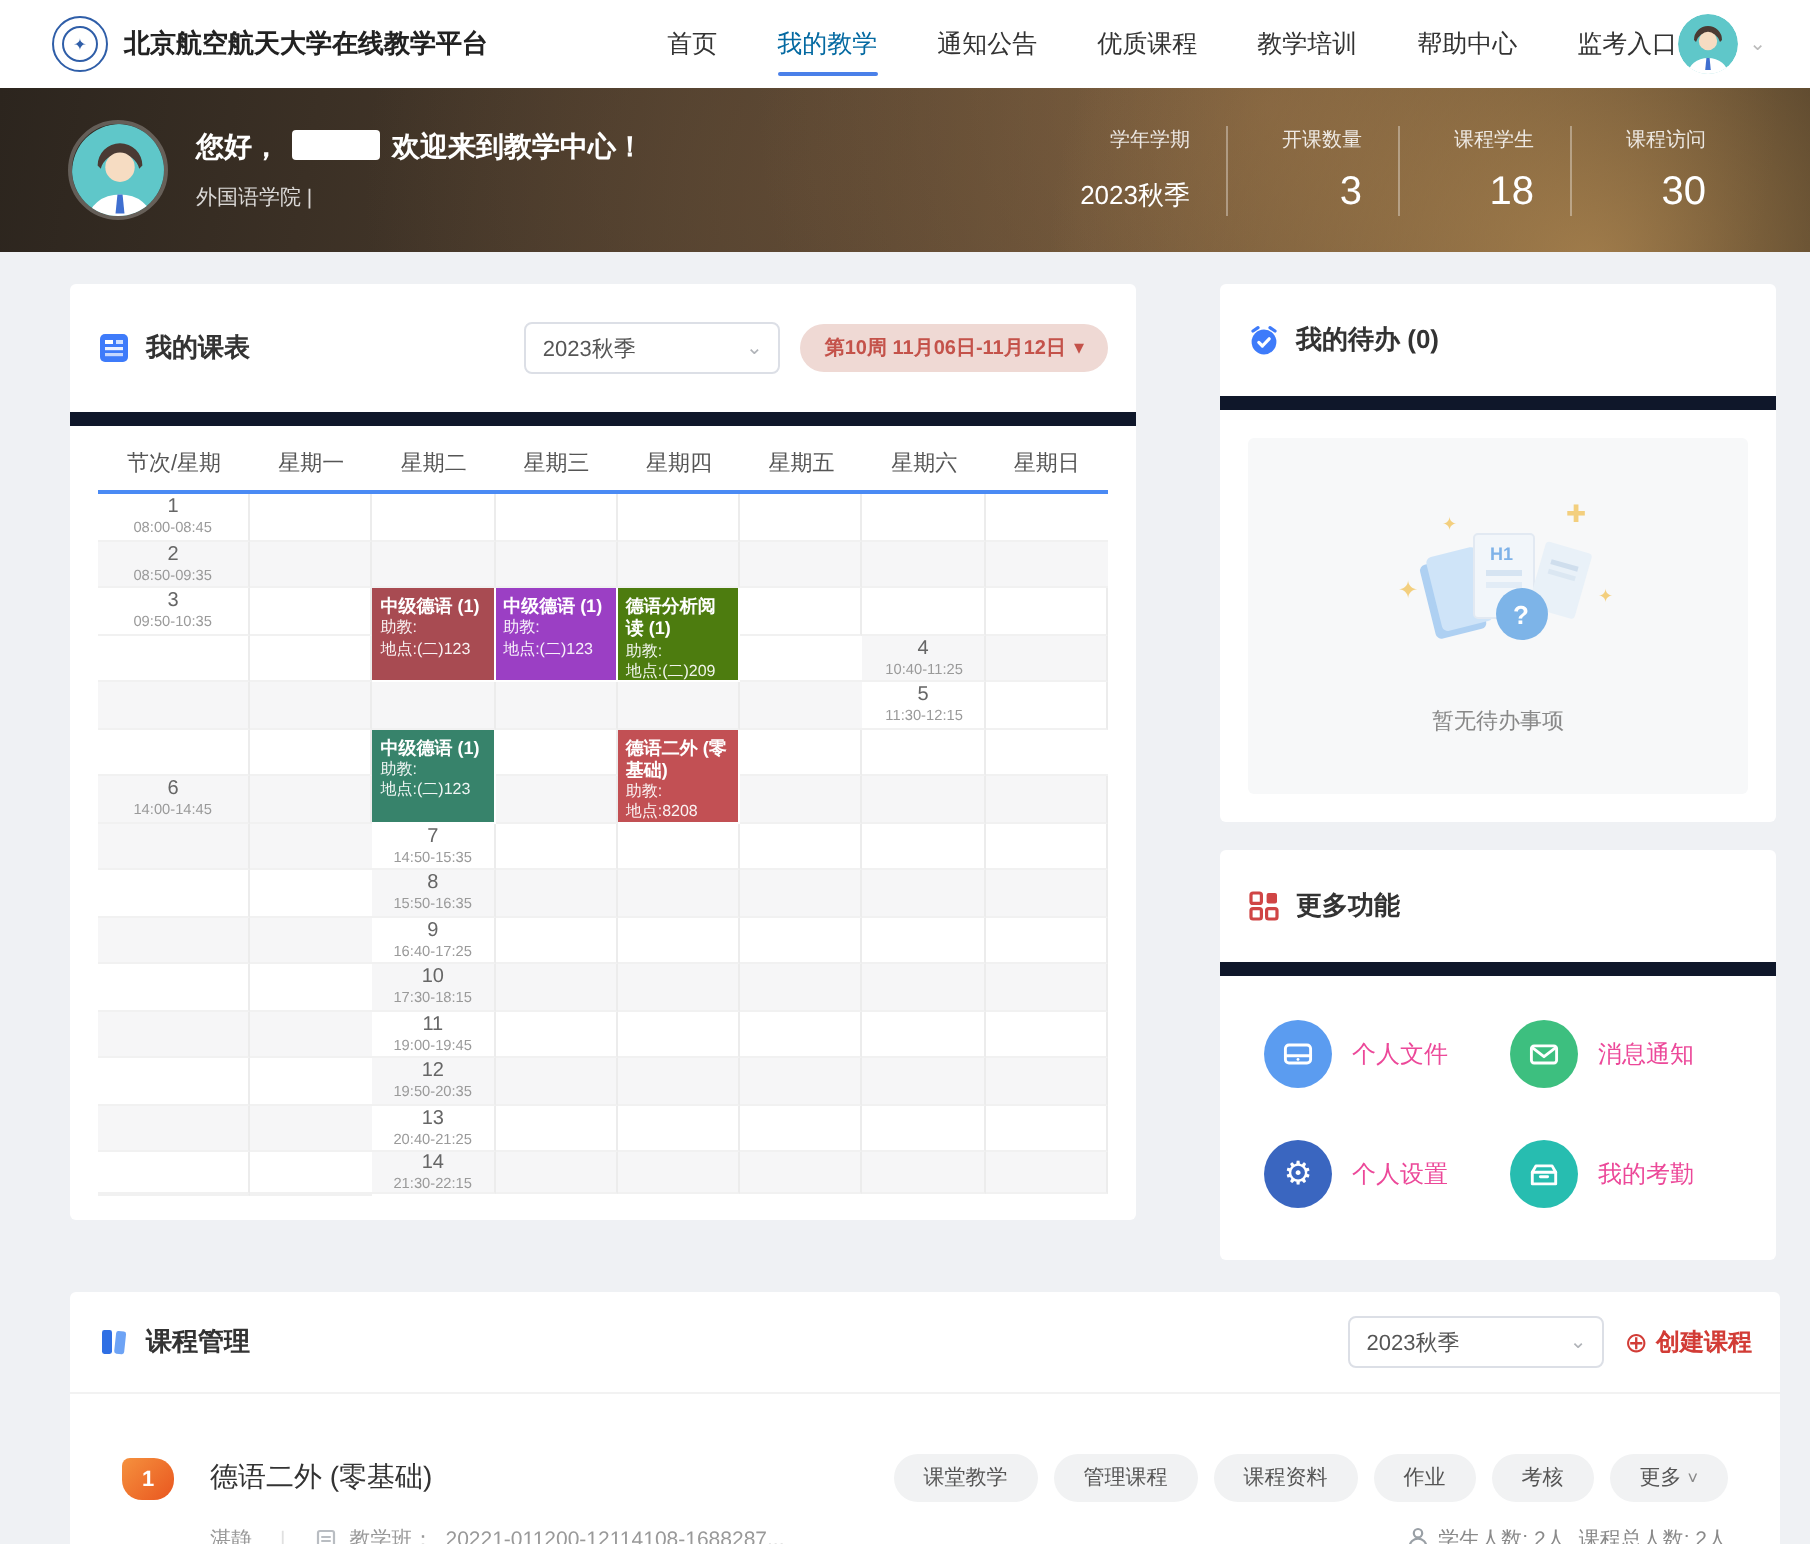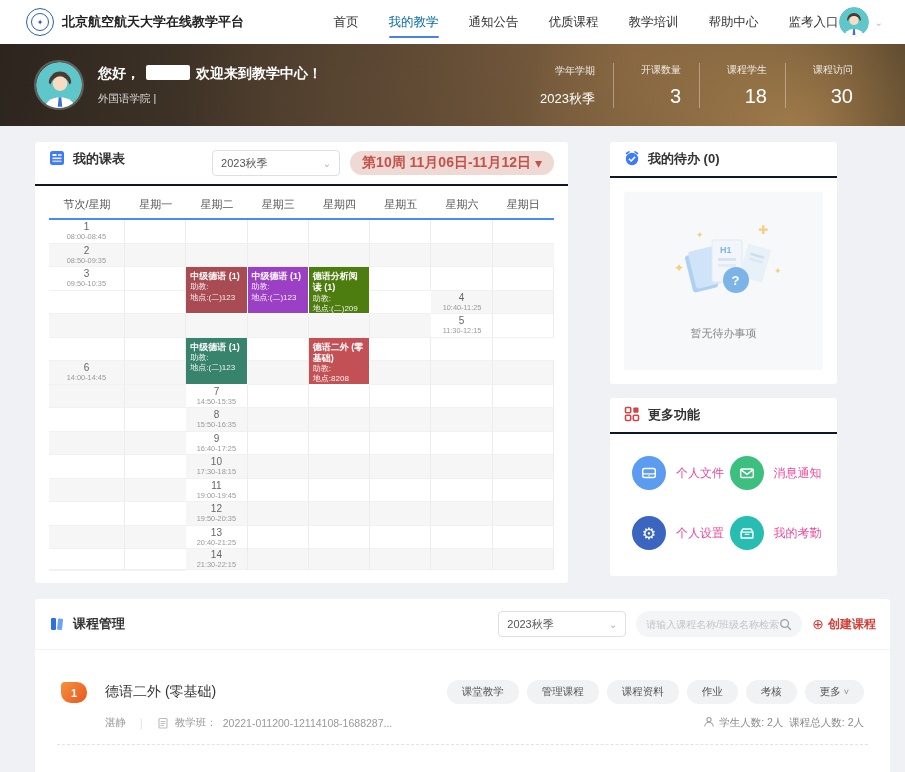--- a/index.html
+++ b/index.html
@@ -25,43 +25,43 @@
     background:
       radial-gradient(circle at 88% 110%, rgba(189,146,86,.75), rgba(189,146,86,0) 34%),
       radial-gradient(circle at 70% 10%, rgba(140,104,66,.6), rgba(140,104,66,0) 40%),
       radial-gradient(circle at 45% 60%, rgba(96,74,52,.8), rgba(96,74,52,0) 45%),
       linear-gradient(100deg,#2c251e 0%,#4a3b2c 35%,#665139 60%,#403325 85%,#2b231a 100%);}
   .banner-avatar{width:50px;height:50px;border-radius:50%;overflow:hidden;flex:none;border:2px solid rgba(255,255,255,.25);}
   .banner-texts{margin-left:14px;}
   .greeting{font-size:14px;font-weight:bold;display:flex;align-items:flex-start;gap:6px;}
   .redact{display:inline-block;width:44px;height:15px;background:#fff;border-radius:2px;}
   .department{font-size:10.5px;color:rgba(255,255,255,.82);margin-top:9px;}
-  .banner-stats{margin-left:auto;display:flex;align-items:flex-end;}
+  .banner-stats{margin-left:auto;display:flex;align-items:flex-start;}
   .stat{min-width:86px;text-align:right;padding:0 18px;}
   .stat + .stat{border-left:1px solid rgba(255,255,255,.35);}
   .stat-label{font-size:10px;color:rgba(255,255,255,.85);}
   .stat-value{font-size:20px;margin-top:8px;font-weight:500;}
   .stat-value.small{font-size:13px;margin-top:12px;}
 
   
   .content{display:flex;padding:16px 15px 0 35px;gap:42px;}
   .col-left{width:533px;flex:none;}
-  .col-right{width:227px;flex:none;}
+  .col-right{width:278px;flex:none;}
   .card{background:#fff;border-radius:3px;}
 
-  .card-head{display:flex;align-items:flex-start;padding:8px 14px;border-bottom:2px solid #0f172a;}
+  .card-head{display:flex;align-items:center;padding:19px 14px;border-bottom:7px solid #0f172a;}
   .card-title{font-size:13px;font-weight:bold;color:#333;margin-left:8px;}
   .icon16{width:16px;height:16px;flex:none;display:inline-flex;}
 
   
   .tt-card{padding-bottom:12px;}
   .tt-head-right{margin-left:auto;display:flex;align-items:center;gap:10px;}
   .select{display:flex;align-items:center;justify-content:space-between;width:128px;height:26px;border:1px solid #dcdfe6;border-radius:4px;background:#fff;padding:0 8px;font-size:11px;color:#555;cursor:pointer;}
   .select .chev{color:#b0b3b8;font-size:10px;}
-  .week-pill{display:flex;align-items:center;gap:4px;background:#efd9d4;color:#c4524a;font-size:14px;font-weight:bold;border-radius:13px;height:24px;padding:0 12px;cursor:pointer;}
+  .week-pill{display:flex;align-items:center;gap:4px;background:#efd9d4;color:#c4524a;font-size:10px;font-weight:bold;border-radius:13px;height:24px;padding:0 12px;cursor:pointer;}
   .tt-grid{position:relative;display:grid;grid-template-columns:76px repeat(7,1fr);grid-template-rows:30px repeat(14,23.5px);margin:4px 14px 0 14px;}
   .tt-head{font-size:11px;color:#555;display:flex;align-items:center;justify-content:center;border-bottom:2px solid #4a8af4;}
   .tt-slot{display:flex;flex-direction:column;align-items:center;justify-content:center;border-right:1px solid #ececec;border-bottom:1px solid #f1f1f1;}
   .tt-num{font-size:10px;color:#666;line-height:1.1;}
   .tt-time{font-size:8px;color:#9a9a9a;transform:scale(.92);}
   .tt-cell{border-right:1px solid #ececec;border-bottom:1px solid #f1f1f1;}
   .tt-cell.last{border-right:none;}
   .alt{background:#f6f6f7;}
   .tt-course{position:relative;z-index:2;color:#fff;padding:4px 4px;margin:0 1px 1px 0;overflow:hidden;cursor:pointer;}
   .ttc-title{font-size:9px;font-weight:bold;line-height:1.25;}
@@ -490,29 +490,20 @@
           <rect x="2" y="2" width="5" height="12" rx="1.2" fill="#2f6fe4"></rect>
           <rect x="8.6" y="2.6" width="5" height="11.4" rx="1.2" fill="#6da3f5" transform="rotate(6 11 8)"></rect>
         </svg>
     </span>
     <span class="card-title">课程管理</span>
     <div class="cm-right">
       <div class="select">
         <span>2023秋季</span>
         <span class="chev">⌄</span>
       </div>
-      <div class="search-box">
-        <input type="text" placeholder="请输入课程名称/班级名称检索" style="">
-        <span class="icon16" style="width:13px;height:13px;">
-          <svg viewBox="0 0 14 14" width="13" height="13">
-              <circle cx="6" cy="6" r="4.2" fill="none" stroke="#9aa0a6" stroke-width="1.4"></circle>
-              <path d="M9.2 9.2 L12.4 12.4" stroke="#9aa0a6" stroke-width="1.4" stroke-linecap="round"></path>
-            </svg>
-        </span>
-      </div>
       <button class="create-btn">
         <span class="plus">⊕</span>
         <span>创建课程</span>
       </button>
     </div>
   </div>
 
   <div class="course-list">
 
     <div class="course-row">

